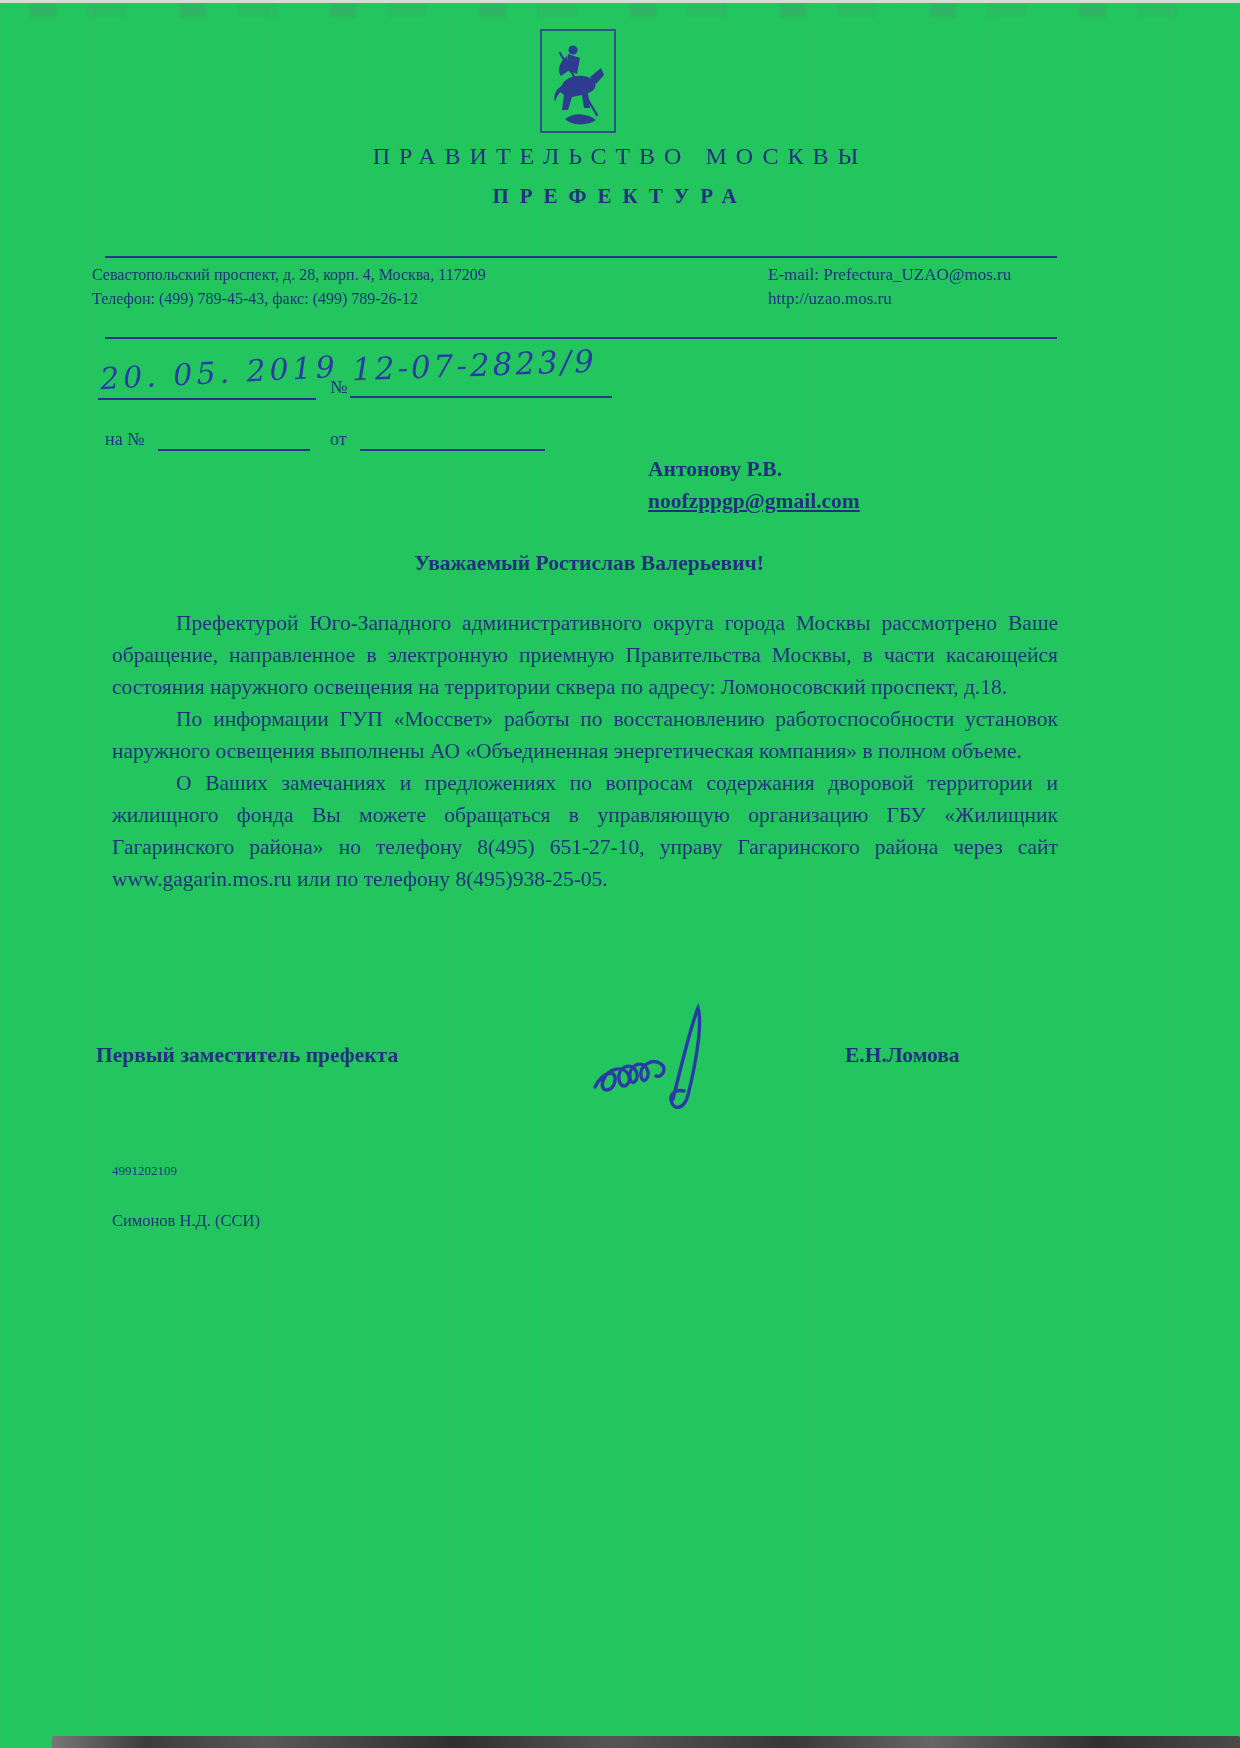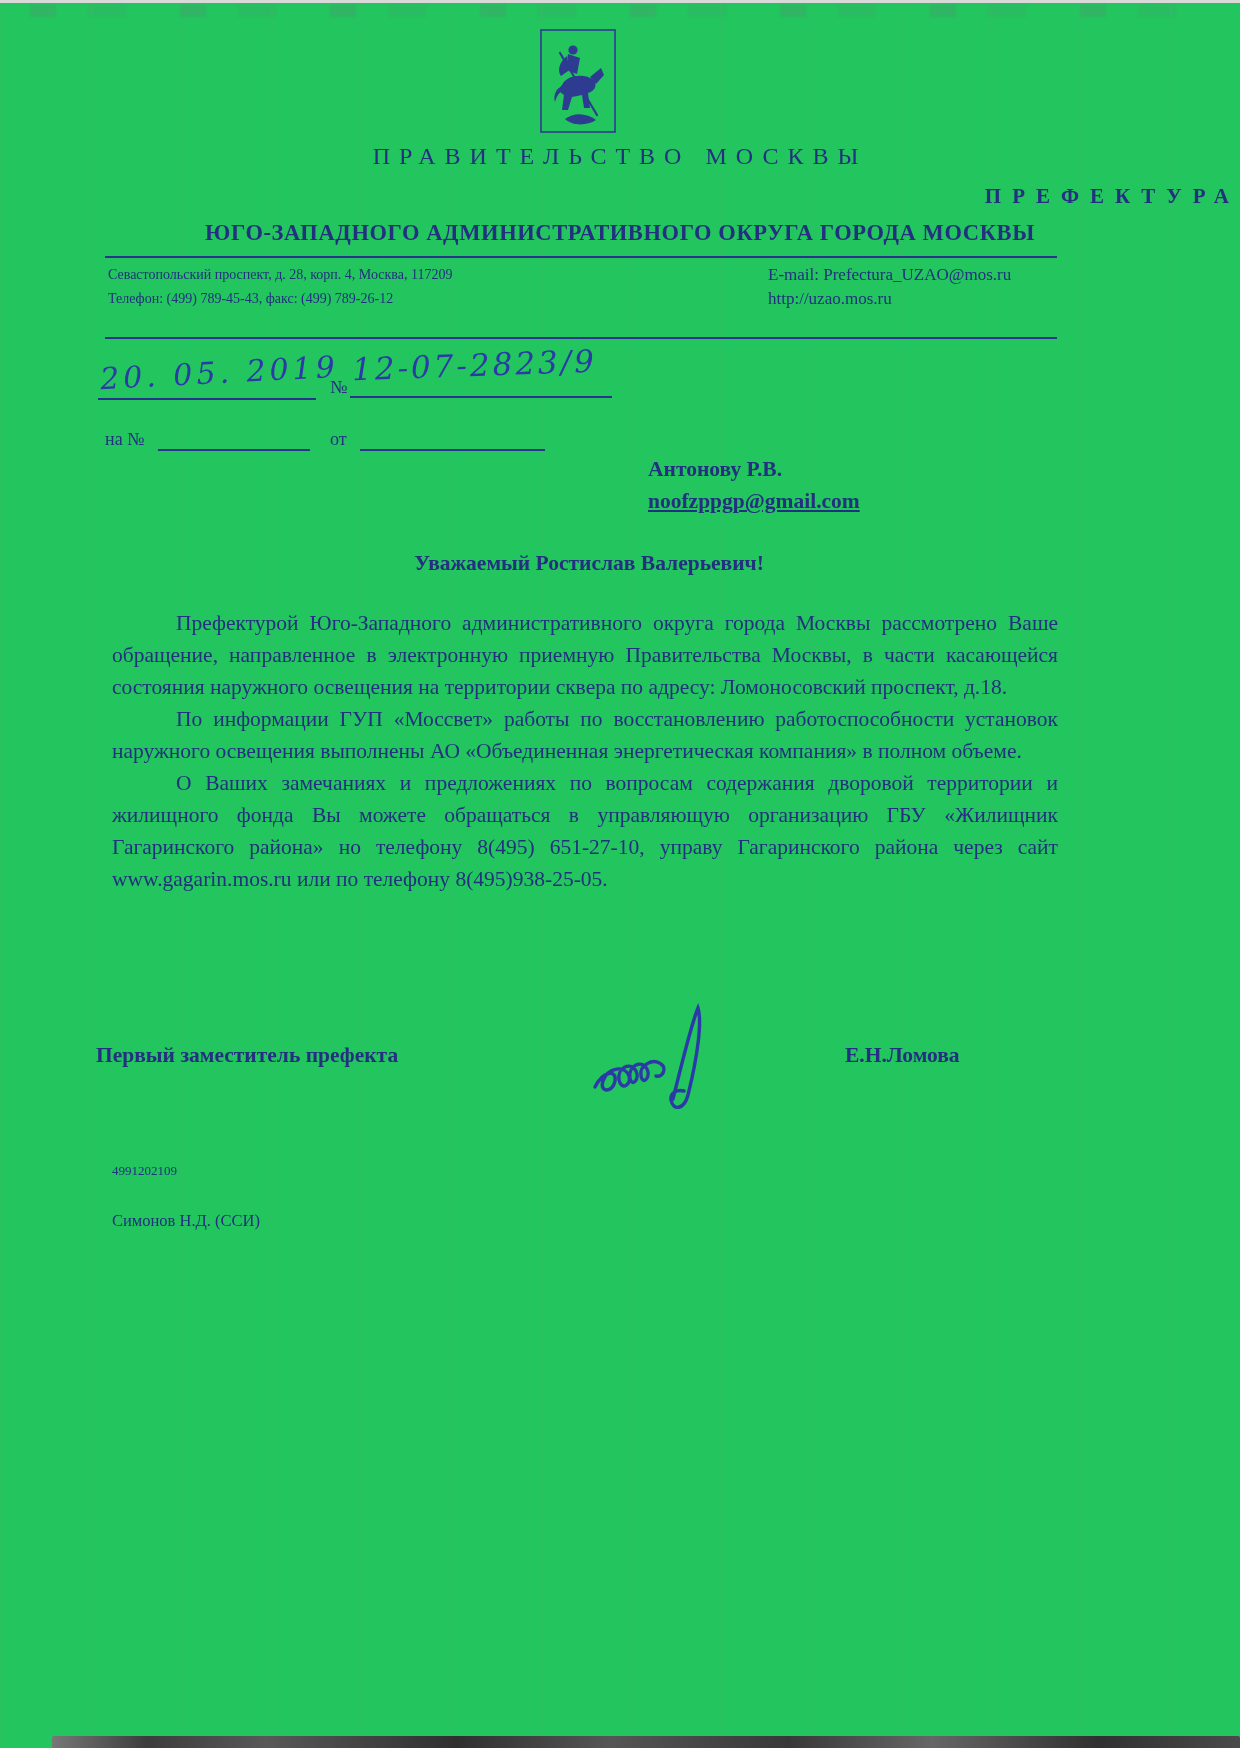--- a/index.html
+++ b/index.html
@@ -26,31 +26,31 @@
   .noise-bottom{
     position:absolute;top:1733px;left:52px;right:0;height:15px;border-radius:2px;
     background:linear-gradient(90deg,#777 0%,#3c3c3c 8%,#585858 18%,#2f2f2f 34%,#555 47%,#383838 62%,#666 74%,#303030 88%,#4a4a4a 100%);
   }
   .emblem{position:absolute;left:540px;top:26px;width:76px;height:104px;}
   .gov-title{
     position:absolute;top:140px;left:0;width:100%;text-align:center;
     font-size:24px;letter-spacing:9px;color:var(--text_ink);
   }
   .prefecture{
-    position:absolute;top:181px;left:0;width:100%;text-align:right;
+    position:absolute;top:181px;left:0;width:100%;text-align:center;
     font-size:21px;font-weight:bold;letter-spacing:11px;
   }
   .district{
     position:absolute;top:217px;left:0;width:100%;text-align:center;
     font-size:22.5px;font-weight:bold;letter-spacing:0.6px;
   }
   .rule{position:absolute;left:105px;width:952px;height:2px;background:var(--rule);}
   .rule1{top:253px;}
   .rule2{top:334px;}
-  .addr{position:absolute;left:108px;font-size:14px;line-height:24px;}
+  .addr{position:absolute;left:92px;font-size:16px;line-height:24px;}
   .addr-1{top:260px;} .addr-2{top:284px;} .addr-3{top:308px;}
   .contact{position:absolute;left:768px;font-size:17px;line-height:24px;}
   .contact-1{top:260px;} .contact-2{top:284px;}
   .hand{
     font-family:"DejaVu Serif", serif;font-style:italic;color:var(--hand_ink);
     white-space:nowrap;
   }
   .hand-date{position:absolute;left:100px;top:352px;font-size:30px;letter-spacing:4px;transform:rotate(-3deg);}
   .hand-num{position:absolute;left:352px;top:344px;font-size:31px;letter-spacing:3px;transform:rotate(-2deg);}
   .blank{position:absolute;height:2px;background:var(--rule);}
@@ -91,21 +91,20 @@
       <path d="M27 27 C19 33 17 42 21 47 L28 42 Z"></path>
       <path d="M22 56 C26 46 44 44 52 50 C58 54 56 62 48 64 L50 79 L44 79 L42 66 L32 68 L28 81 L22 81 L24 66 C18 62 18 60 22 56 Z"></path>
       <path d="M50 48 L61 39 L64 46 L56 55 Z"></path>
       <path d="M23 57 C16 59 13 66 15 73 C17 66 20 62 25 61 Z"></path>
       <path d="M25 90 C34 83 47 84 56 91 C47 97 32 97 25 90 Z"></path>
     </g>
   </svg>
 
   <div class="gov-title">ПРАВИТЕЛЬСТВО  МОСКВЫ</div>
   <div class="prefecture">ПРЕФЕКТУРА</div>
-  <div class="district">ЮГО-ЗАПАДНОГО АДМИНИСТРАТИВНОГО ОКРУГА ГОРОДА МОСКВЫ</div>
 
   <div class="rule rule1"></div>
 
   <div class="addr addr-1">Севастопольский проспект, д. 28, корп. 4, Москва, 117209</div>
   <div class="addr addr-2">Телефон: (499) 789-45-43, факс: (499) 789-26-12</div>
   <div class="contact contact-1">E-mail: Prefectura_UZAO@mos.ru</div>
   <div class="contact contact-2">http://uzao.mos.ru</div>
 
   <div class="rule rule2"></div>
 

